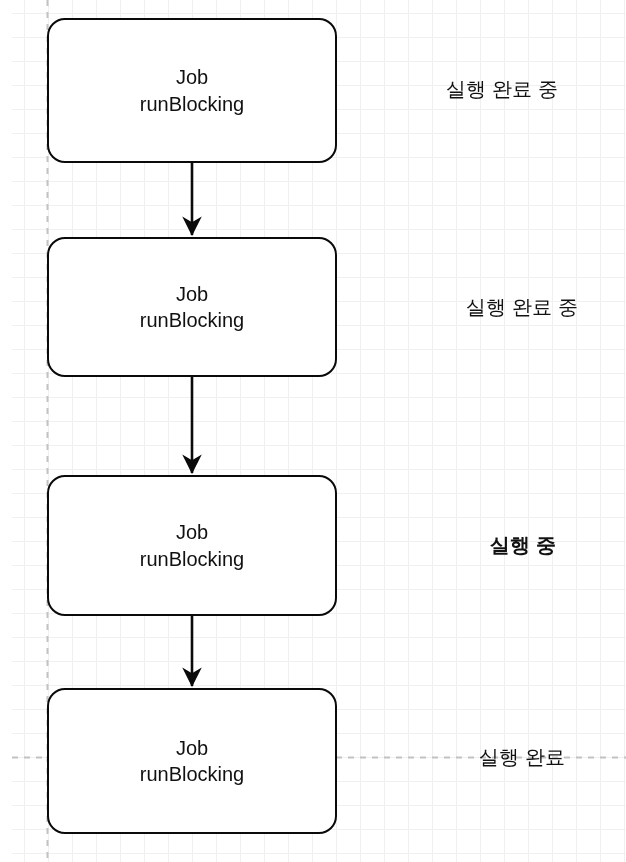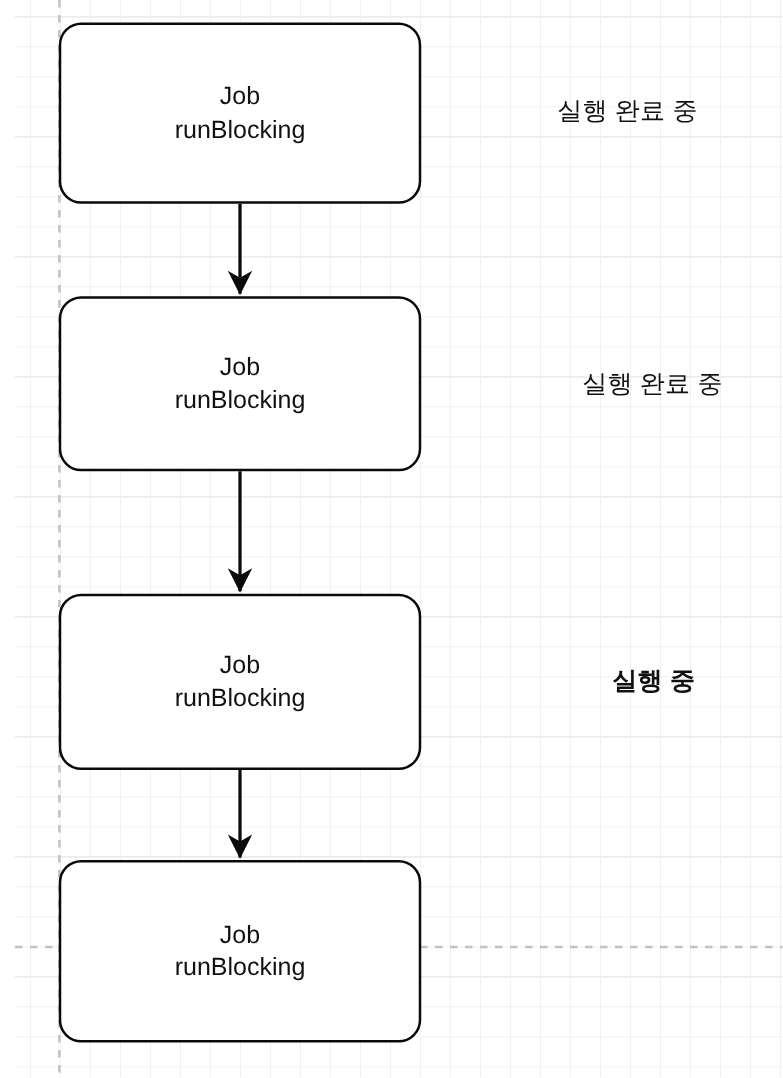--- a/index.html
+++ b/index.html
@@ -109,14 +109,15 @@
     <span class="l2">runBlocking</span>
   </div>
   <div class="node" style="left: 35px; top: 688px; width: 290px; height: 146px; border-color: rgb(10, 10, 10); background: rgb(255, 255, 255);">
     <span class="l1">Job</span>
     <span class="l2">runBlocking</span>
   </div>
 
   <div class="note" style="left: 490px; top: 89px;">실행 완료 중</div>
   <div class="note" style="left: 510px; top: 307px;">실행 완료 중</div>
   <div class="note" style="left: 511px; top: 545px; font-weight: bold;">실행 중</div>
+  <div class="note" style="left: 510px; top: 757px;">실행 완료</div>
 
 </div>
 
 </body></html>

